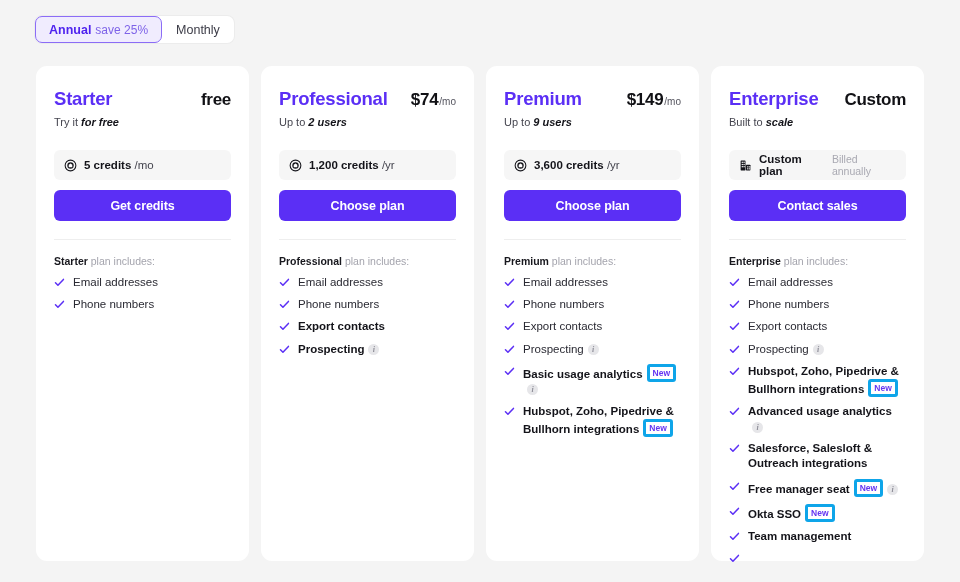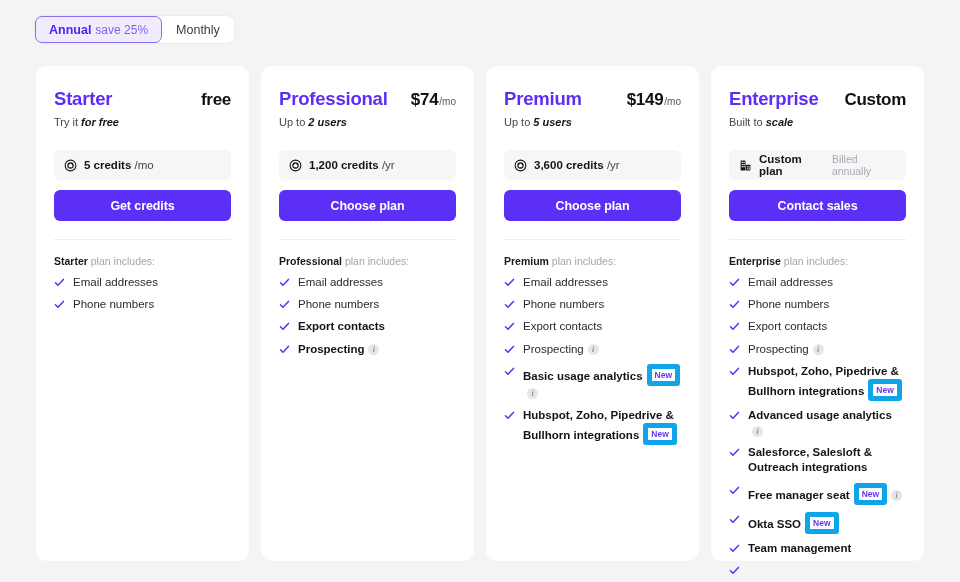--- a/index.html
+++ b/index.html
@@ -169,21 +169,21 @@
     color: #1c1c22;
   }
   .ftext.plain { color: #2a2a33; font-weight: normal; }
   .ftext.bold { font-weight: bold; color: #14141a; }
 
   .badge-new {
     display: inline-block;
     font-size: 8.5px;
     font-weight: bold;
     color: #6536f2;
-    border: 5px solid #0ea5e9;
+    border: 3px solid #0ea5e9;
     border-radius: 3px;
     padding: 0px 3px;
     margin-left: 4px;
     vertical-align: 1.5px;
     line-height: 12px;
     white-space: nowrap;
   }
   .info-dot {
     display: inline-block;
     width: 11px;
@@ -280,21 +280,21 @@
           </svg>
           <span class="ftext bold"><span>Prospecting</span><span class="info-dot">i</span></span>
         </div>
       </div></div>
     <div class="card"><div class="card-head">
         <span class="plan-name">Premium</span>
         <span class="price-wrap">
           <span class="price">$149</span>
           <span class="price-per">/mo</span>
         </span>
-      </div><div class="tagline"><span>Up to </span><b>5 users</b></div><div class="credits">
+      </div><div class="tagline"><span>Up to </span><b>9 users</b></div><div class="credits">
         <svg class="icon-credit" width="13" height="13" viewBox="0 0 16 16">
           <circle cx="8" cy="8" r="6.6" fill="none" stroke="#15151b" stroke-width="1.3"></circle>
           <circle cx="8" cy="8" r="3.9" fill="#15151b"></circle>
           <path d="M8 5.4 L10.2 7.1 L10.2 10 L5.8 10 L5.8 7.1 Z" fill="#ffffff"></path>
         </svg>
         <span class="ctext"><b>3,600 credits</b> <span class="cunit">/yr</span></span>
       </div><button class="cta">Choose plan</button><div class="divider"></div><div class="includes"><b>Premium</b><span> plan includes:</span></div><div class="features">
         <div class="feature">
           <svg class="check" width="11" height="11" viewBox="0 0 12 12">
             <path d="M1.6 6.2 L4.3 9 L10.3 2.6" fill="none" stroke="#5b2ff5" stroke-width="1.6" stroke-linecap="round" stroke-linejoin="round"></path>

